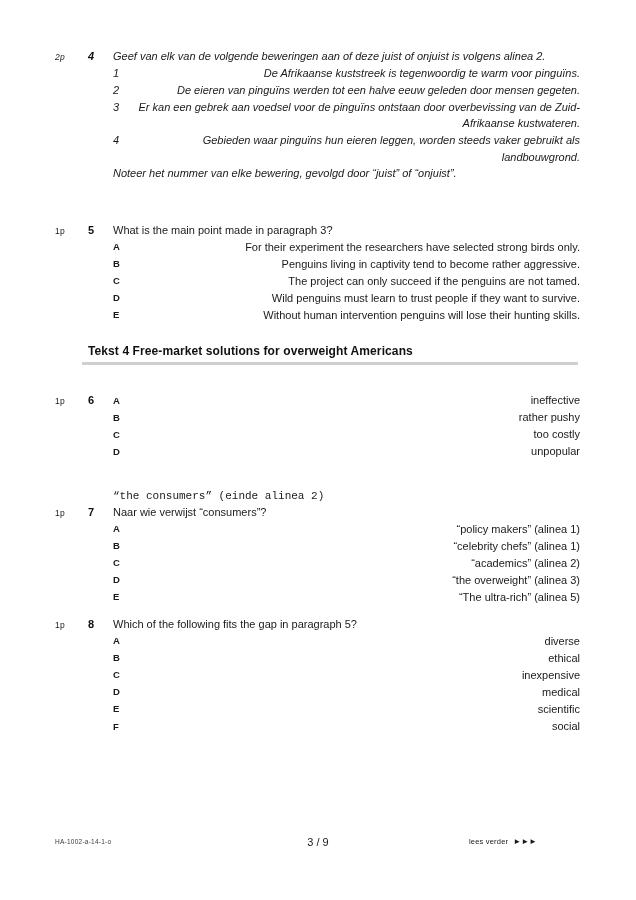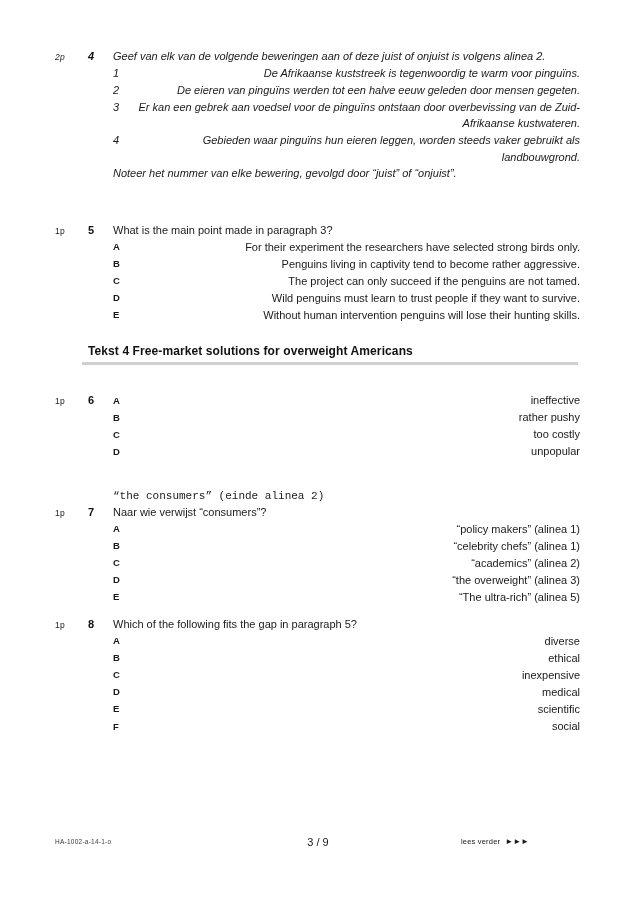--- a/index.html
+++ b/index.html
@@ -123,20 +123,21 @@
     font-family: Liberation Mono, monospace;
   }
 
   
   .footer {
     position: absolute;
     left: 0;
     top: 836px;
     width: 584px;
     height: 18px;
+    padding-left: 8px;
   }
   .footer-code {
     position: absolute;
     left: 55px;
     top: 2px;
     font-size: 6.5px;
     letter-spacing: 0.25px;
     color: #3a3a3a;
   }
   .footer-page {

